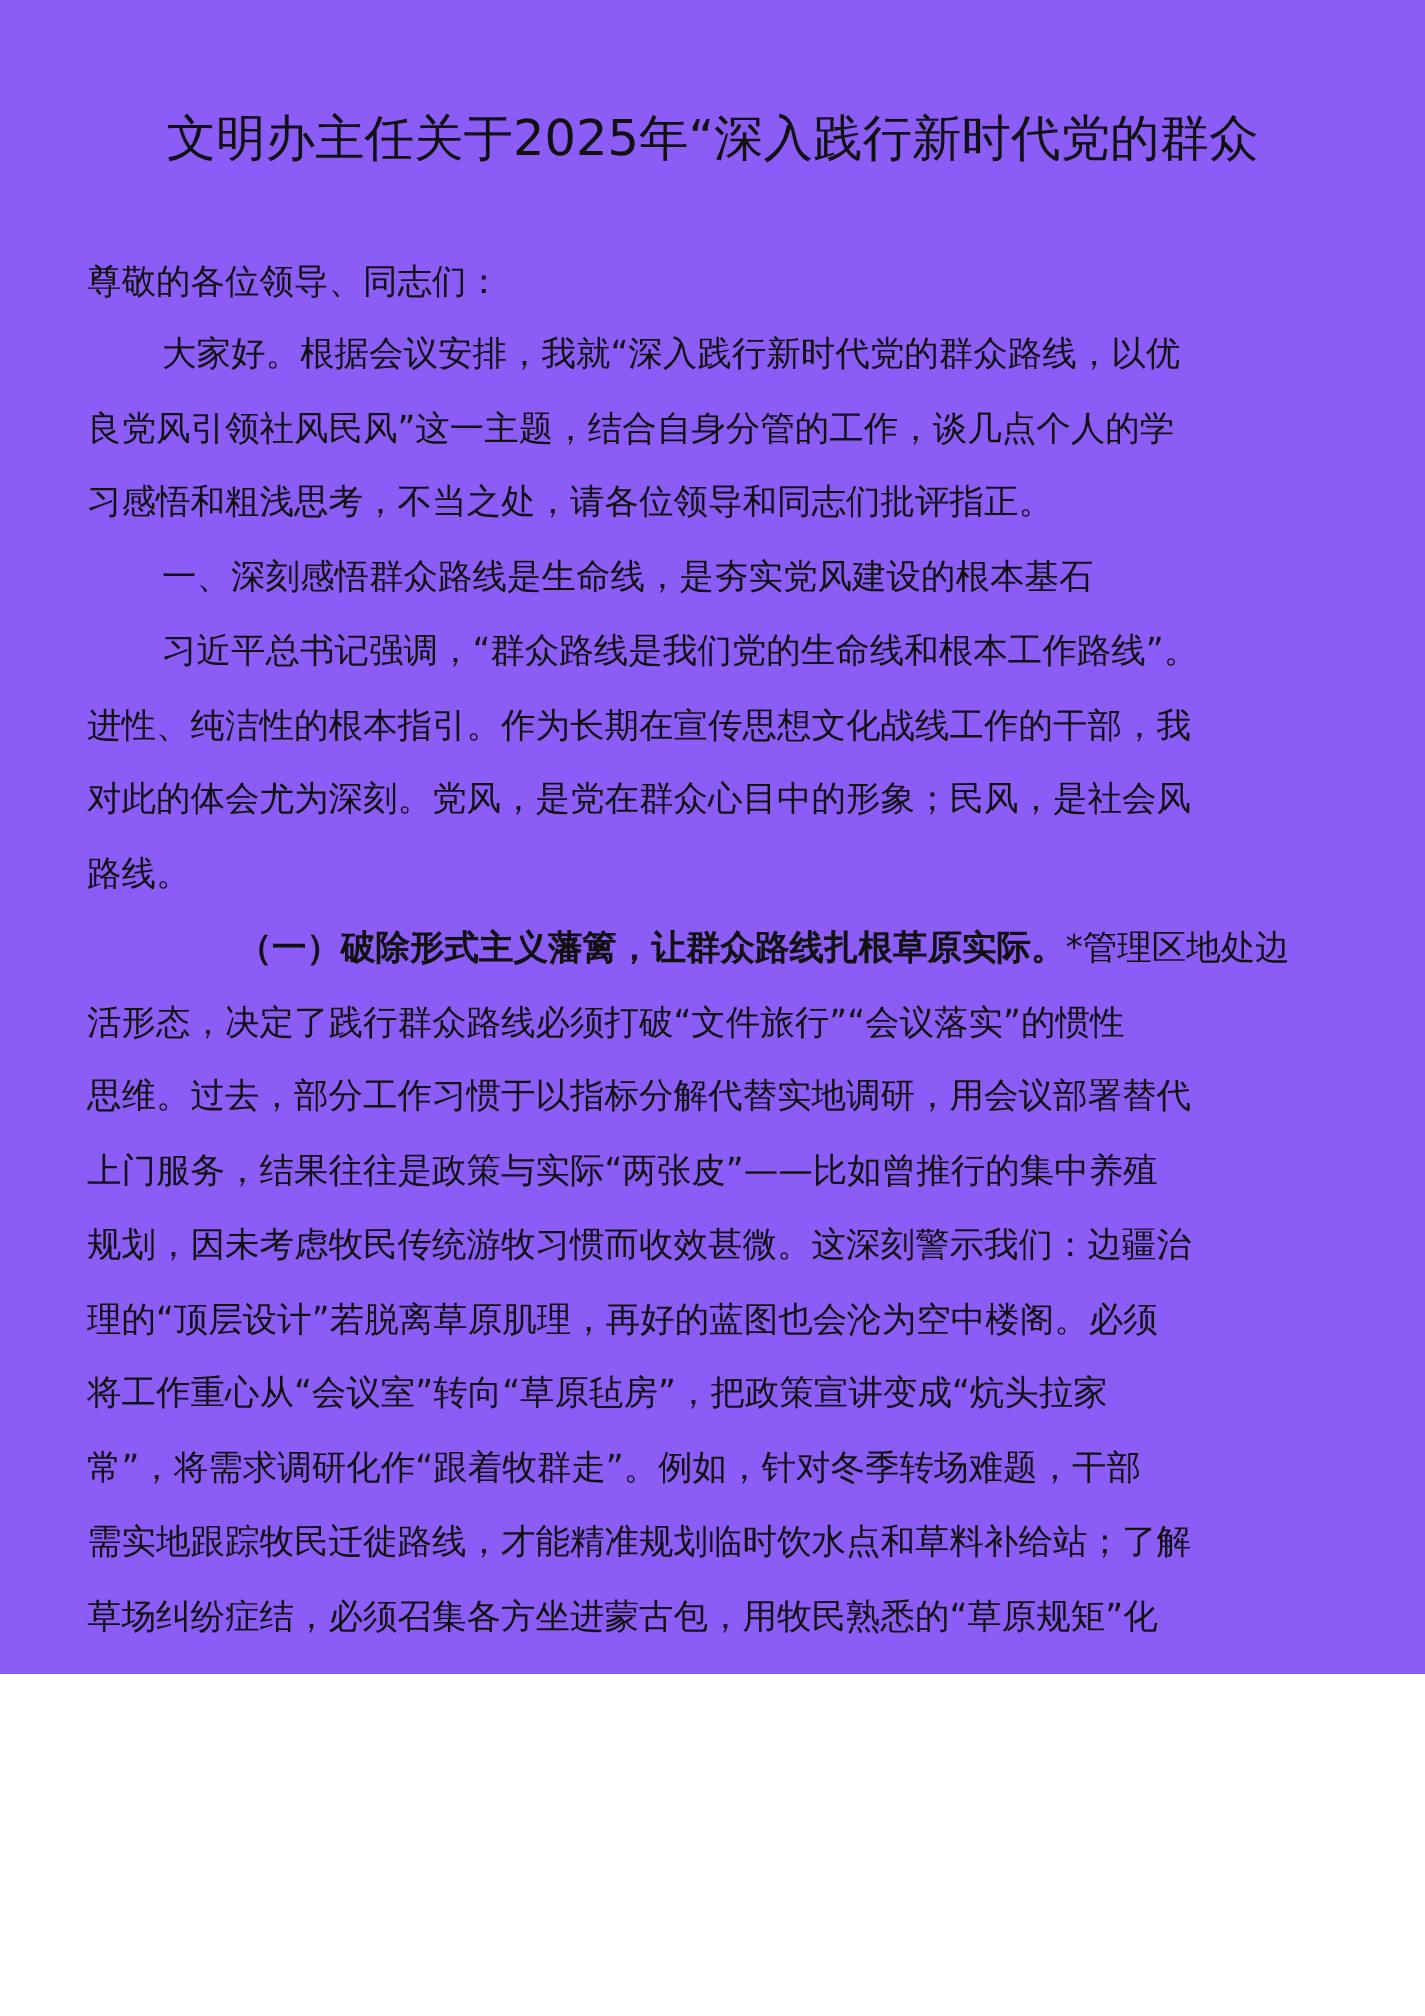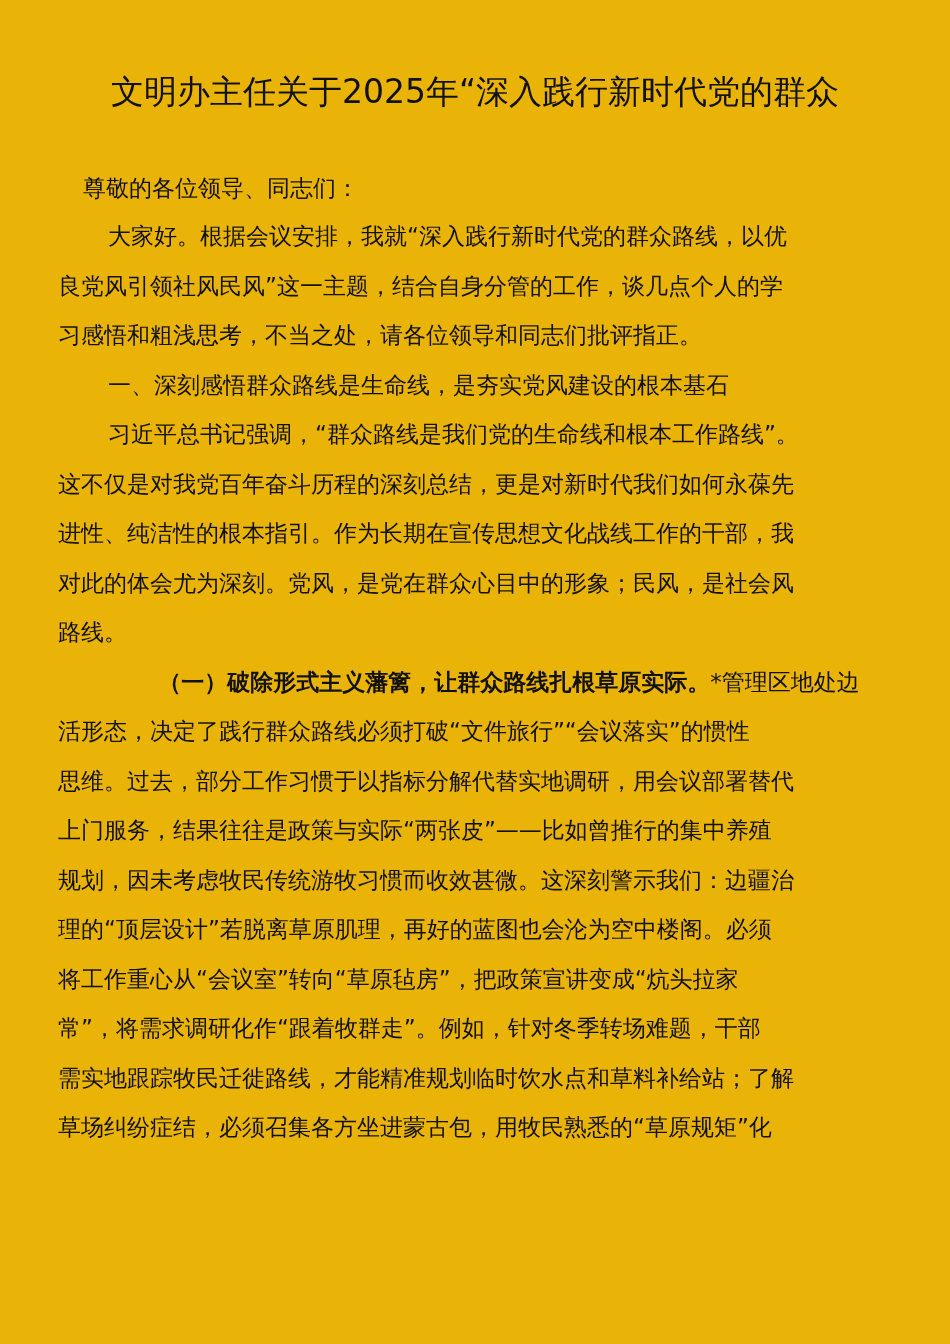--- a/index.html
+++ b/index.html
@@ -13,22 +13,22 @@
       position: relative;
       overflow: hidden;
       font-family: "DejaVu Sans", "Liberation Sans", sans-serif;
       color: #111111;
     }
     .page {
       position: absolute;
       left: 0;
       top: 0;
       width: 950px;
-      height: 1344px;
-      background: #eab308;
+      height: 1116px;
+      background: #8b5cf6;
     }
     .title {
       position: absolute;
       left: 40px;
       top: 68px;
       width: 870px;
       text-align: center;
       font-size: 33px;
       line-height: 48px;
       font-weight: normal;
@@ -49,21 +49,20 @@
       display: block;
       height: 49.5px;
       line-height: 49.5px;
       font-size: 23px;
       white-space: nowrap;
       color: #111111;
     }
     .ln.greet {
       height: 42px;
       line-height: 36px;
-      margin-left: 25px;
     }
     .ln.indent { padding-left: 50px; }
     .ln.indent-sub { padding-left: 62px; text-align: center; }
     .bold { font-weight: bold; }
   </style>
 </head>
 <body>
 
 <div class="page">
 
@@ -77,21 +76,20 @@
     <div>
       <span class="ln indent">大家好。根据会议安排，我就“深入践行新时代党的群众路线，以优</span>
       <span class="ln">良党风引领社风民风”这一主题，结合自身分管的工作，谈几点个人的学</span>
       <span class="ln">习感悟和粗浅思考，不当之处，请各位领导和同志们批评指正。</span>
     </div>
 
     <span class="ln indent">一、深刻感悟群众路线是生命线，是夯实党风建设的根本基石</span>
 
     <div>
       <span class="ln indent">习近平总书记强调，“群众路线是我们党的生命线和根本工作路线”。</span>
-      <span class="ln">这不仅是对我党百年奋斗历程的深刻总结，更是对新时代我们如何永葆先</span>
       <span class="ln">进性、纯洁性的根本指引。作为长期在宣传思想文化战线工作的干部，我</span>
       <span class="ln">对此的体会尤为深刻。党风，是党在群众心目中的形象；民风，是社会风</span>
       <span class="ln">路线。</span>
     </div>
 
     <div>
       <span class="ln indent-sub"><span class="bold">（一）破除形式主义藩篱，让群众路线扎根草原实际。</span><span>*管理区地处边</span></span>
       <span class="ln">活形态，决定了践行群众路线必须打破“文件旅行”“会议落实”的惯性</span>
       <span class="ln">思维。过去，部分工作习惯于以指标分解代替实地调研，用会议部署替代</span>
       <span class="ln">上门服务，结果往往是政策与实际“两张皮”——比如曾推行的集中养殖</span>

